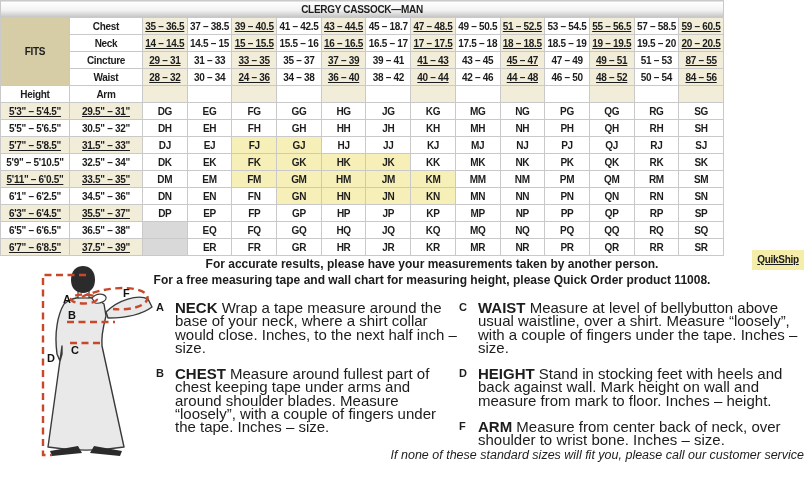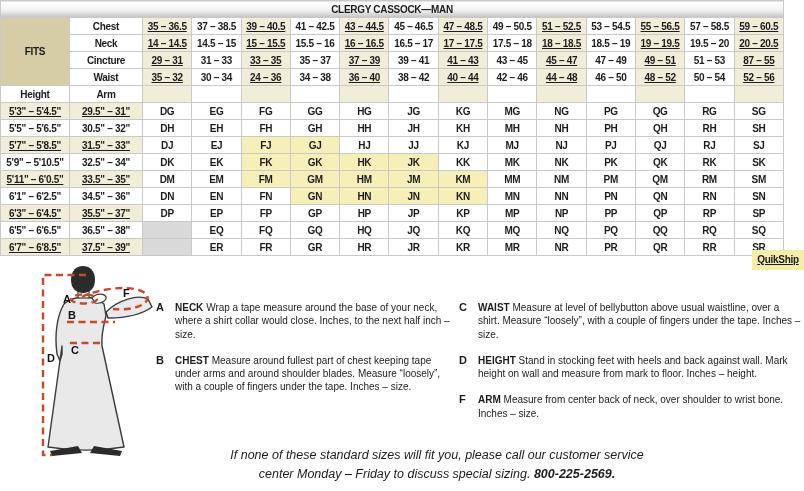--- a/index.html
+++ b/index.html
@@ -1,21 +1,21 @@
 <!DOCTYPE html>
 <html style="--cream: #f2edd9; --tan: #d6cda7; --highlight: #f7efb8; --quikship_bg: #f5edaa; --grid: #c9c9c9; --gray_cell: #d9d9d9; --dash_red: #c8482a; --robe_gray: #e9e9e9; --text: #1c1c1c;"><head>
 <meta charset="utf-8">
 <style>
   html,body{margin:0;padding:0;background:#fff;}
   .sheet{
     position:relative;width:804px;height:491px;background:#fff;overflow:hidden;
     font-family:"Liberation Sans",sans-serif;color:var(--text,#1c1c1c);
   }
   
-  table.size-chart{border-collapse:collapse;table-layout:fixed;width:784px;}
+  table.size-chart{border-collapse:collapse;table-layout:fixed;width:724px;}
   table.size-chart td{
     border:1px solid var(--grid,#c9c9c9);
     font-size:10px;font-weight:bold;text-align:center;vertical-align:middle;
     padding:0;letter-spacing:-0.3px;height:16px;white-space:nowrap;overflow:hidden;
   }
   td.title{
     border:none;border-top:2px solid #000;border-bottom:1px solid #aaa;
     background:linear-gradient(#ffffff,#f2f2f2 55%,#c3c3c3);
     text-align:left;padding:2px 0 2px 8px;font-size:11.5px;letter-spacing:0.3px;height:16px;
   }
@@ -35,24 +35,24 @@
   }
   
   .notes{position:absolute;left:62px;right:2px;top:256px;text-align:center;
     font-size:12px;font-weight:bold;line-height:16px;}
   
   .instr-col{position:absolute;top:301px;}
   .instr-left{left:156px;width:302px;}
   .instr-right{left:459px;width:344px;}
   .instr-item{display:flex;margin-bottom:13px;}
   .instr-letter{width:19px;flex:0 0 19px;font-weight:bold;font-size:11px;line-height:13.3px;}
-  .instr-text{flex:1;font-size:10px;line-height:13.3px;}
+  .instr-text{flex:1;font-size:15px;line-height:13.3px;}
   .instr-keyword{font-weight:bold;}
   
-  .footer{position:absolute;left:70px;right:0;top:446px;text-align:center;
+  .footer{position:absolute;left:70px;right:0;top:446px;text-align:right;
     font-style:italic;font-size:12.5px;line-height:19px;}
   .footer .phone{font-weight:bold;}
   
   .figure{position:absolute;left:20px;top:266px;width:140px;height:200px;}
 </style>
 </head>
 <body>
 
 <div class="sheet">
 
@@ -68,21 +68,21 @@
       </tr>
 
     <tr>
           <td class="fits" rowspan="4">FITS</td>
           <td class="mlabel">Chest</td>
           <td class="val cream">35 – 36.5</td>
           <td class="val">37 – 38.5</td>
           <td class="val cream">39 – 40.5</td>
           <td class="val">41 – 42.5</td>
           <td class="val cream">43 – 44.5</td>
-          <td class="val">45 – 46.5</td>
+          <td class="val">45 – 18.7</td>
           <td class="val cream">47 – 48.5</td>
           <td class="val">49 – 50.5</td>
           <td class="val cream">51 – 52.5</td>
           <td class="val">53 – 54.5</td>
           <td class="val cream">55 – 56.5</td>
           <td class="val">57 – 58.5</td>
           <td class="val cream">59 – 60.5</td>
         </tr>
         <tr>
           <td class="mlabel">Neck</td>
@@ -111,33 +111,33 @@
           <td class="val cream">41 – 43</td>
           <td class="val">43 – 45</td>
           <td class="val cream">45 – 47</td>
           <td class="val">47 – 49</td>
           <td class="val cream">49 – 51</td>
           <td class="val">51 – 53</td>
           <td class="val cream">87 – 55</td>
         </tr>
         <tr>
           <td class="mlabel">Waist</td>
-          <td class="val cream">35 – 32</td>
+          <td class="val cream">28 – 32</td>
           <td class="val">30 – 34</td>
           <td class="val cream">24 – 36</td>
           <td class="val">34 – 38</td>
           <td class="val cream">36 – 40</td>
           <td class="val">38 – 42</td>
           <td class="val cream">40 – 44</td>
           <td class="val">42 – 46</td>
           <td class="val cream">44 – 48</td>
           <td class="val">46 – 50</td>
           <td class="val cream">48 – 52</td>
           <td class="val">50 – 54</td>
-          <td class="val cream">52 – 56</td>
+          <td class="val cream">84 – 56</td>
         </tr>
         <tr>
           <td class="hdr">Height</td>
           <td class="hdr">Arm</td>
           <td class="cream"></td>
           <td></td>
           <td class="cream"></td>
           <td></td>
           <td class="cream"></td>
           <td></td>
@@ -300,20 +300,24 @@
           <td class="code">PR</td>
           <td class="code">QR</td>
           <td class="code">RR</td>
           <td class="code">SR</td>
         </tr>
       </tbody>
   </table>
 
   <div class="quikship">QuikShip</div>
 
+  <div class="notes">
+    <div>For accurate results, please have your measurements taken by another person.</div>
+    <div>For a free measuring tape and wall chart for measuring height, please Quick Order product 11008.</div>
+  </div>
 
   <svg class="figure" viewBox="0 0 140 200" xmlns="http://www.w3.org/2000/svg">
 
     <g>
       <path d="M44,38 C38,48 34,66 37,88 L40,95 L42,88 L42,80 L28,181
                C52,185 80,185 104,181 L82,80 C81,68 84,58 86,50
                L84,38 C78,33 70,31 64,31 C56,31 50,33 44,38 Z" fill="#e9e9e9" stroke="#3a3a3a" stroke-width="1.4" stroke-linejoin="round"></path>
 
       <path d="M86,46 C98,34 118,28 128,33 L132,41 C120,50 100,52 88,52 Z" fill="#e9e9e9" stroke="#3a3a3a" stroke-width="1.4" stroke-linejoin="round"></path>
 
@@ -364,16 +368,15 @@
         <div class="instr-text"><span class="instr-keyword">HEIGHT </span>Stand in stocking feet with heels and back against wall. Mark height on wall and measure from mark to floor. Inches – height.</div>
       </div>
       <div class="instr-item">
         <div class="instr-letter">F</div>
         <div class="instr-text"><span class="instr-keyword">ARM </span>Measure from center back of neck, over shoulder to wrist bone. Inches – size.</div>
       </div>
     </div>
 
   <div class="footer">
     <div>If none of these standard sizes will fit you, please call our customer service</div>
-    <div><span>center Monday – Friday to discuss special sizing. </span><span class="phone">800-225-2569.</span></div>
   </div>
 
 </div>
 
 </body></html>

